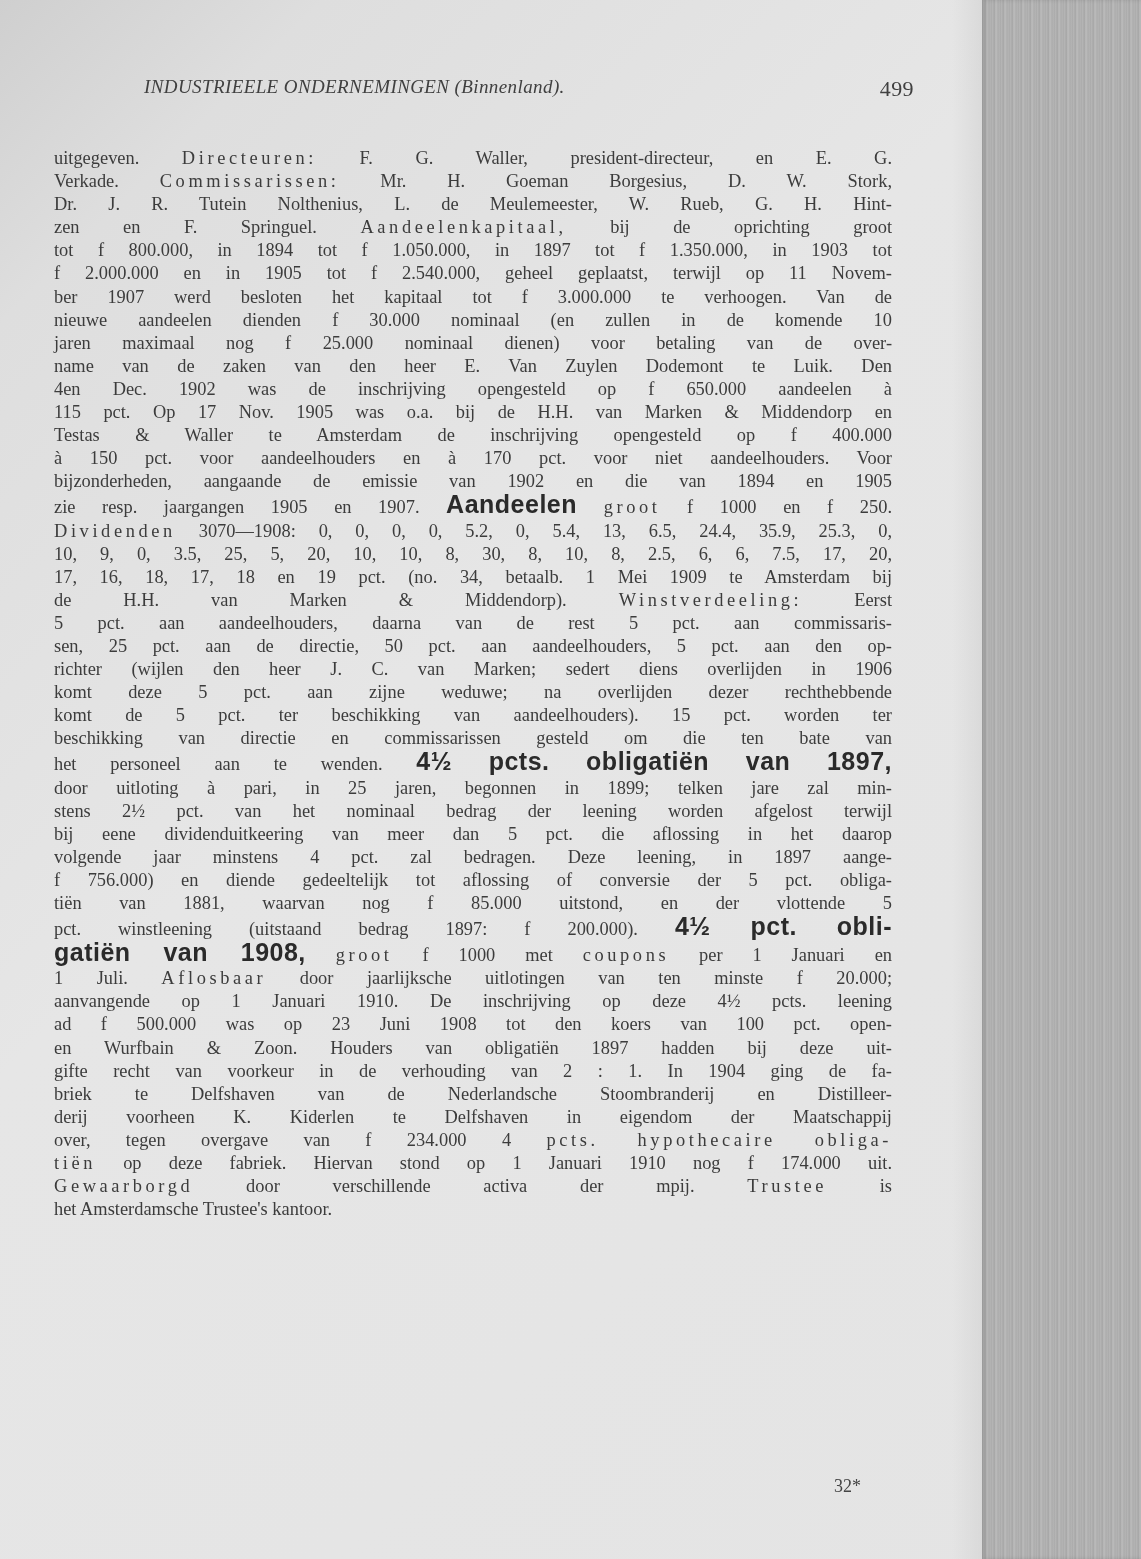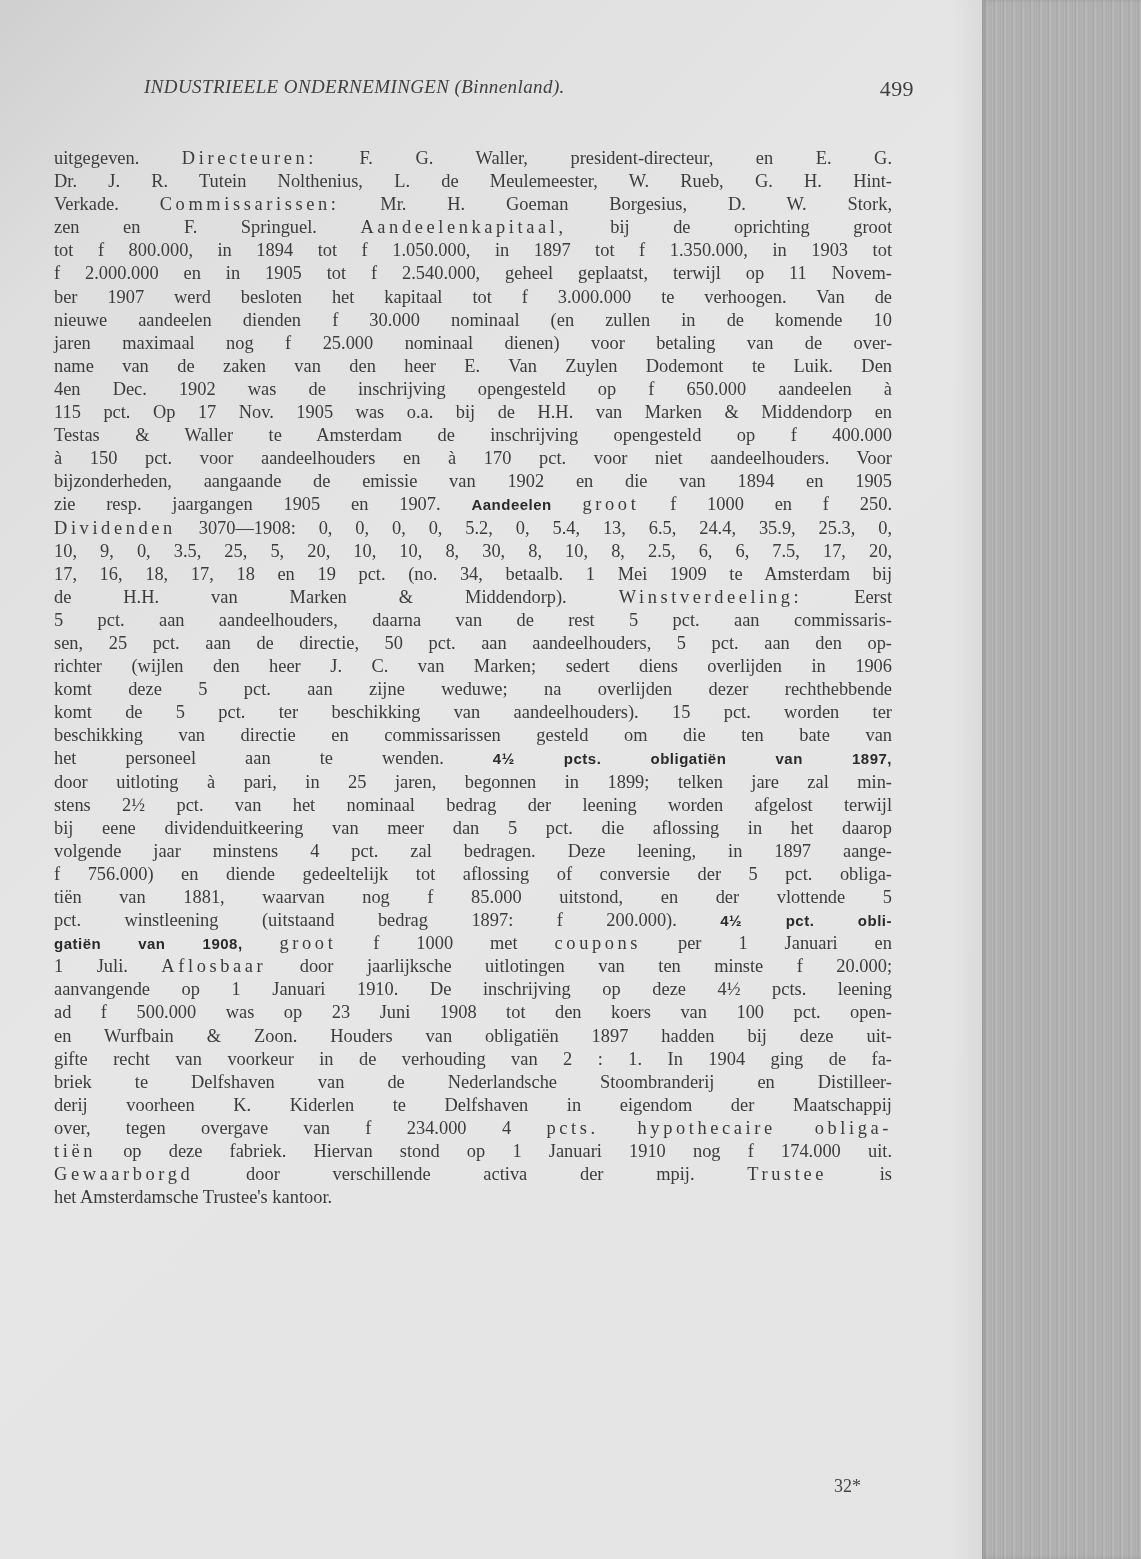--- a/index.html
+++ b/index.html
@@ -25,39 +25,39 @@
   }
   .header .title { position: absolute; left: 0; top: 0; }
   .header .page-no { position: absolute; right: 0; top: 0; font-style: normal; font-size: 22px; }
   .body-text {
     position: absolute; top: 115px; left: 54px; width: 838px;
     font-size: 18.4px; line-height: 23.1px; text-align: justify; color: #3c3c3c; margin-top: 32px;
   }
   .line { display: block; white-space: nowrap; text-align-last: justify; text-align: justify; }
   .line.last { text-align-last: left; }
   .sp { letter-spacing: 3.6px; }
-  .bold { font-family: "Liberation Sans", "DejaVu Sans", sans-serif; font-weight: bold; font-size: 15px; color: #2a2a2a; letter-spacing: 0.5px; }
+  .bold { font-family: "Liberation Sans", "DejaVu Sans", sans-serif; font-weight: bold; font-size: 25px; color: #2a2a2a; letter-spacing: 0.5px; }
   .footer-sig {
     position: absolute; top: 1476px; left: 834px; font-size: 18px; color: #444;
   }
 </style>
 </head>
 <body>
 
 <div class="page-edge"></div>
 
 <div class="header">
   <span class="title">INDUSTRIEELE ONDERNEMINGEN (Binnenland).</span>
   <span class="page-no">499</span>
 </div>
 
 <div class="body-text" id="body-text">
     <span class="line"><span>uitgegeven. </span><span class="sp">Directeuren:</span><span> F. G. Waller, president-directeur, en E. G.</span></span>
+    <span class="line"><span>Verkade. </span><span class="sp">Commissarissen:</span><span> Mr. H. Goeman Borgesius, D. W. Stork,</span></span>
     <span class="line"><span>Dr. J. R. Tutein Nolthenius, L. de Meulemeester, W. Rueb, G. H. Hint-</span></span>
-    <span class="line"><span>Verkade. </span><span class="sp">Commissarissen:</span><span> Mr. H. Goeman Borgesius, D. W. Stork,</span></span>
     <span class="line"><span>zen en F. Springuel. </span><span class="sp">Aandeelenkapitaal,</span><span> bij de oprichting groot</span></span>
     <span class="line"><span>tot f 800.000, in 1894 tot f 1.050.000, in 1897 tot f 1.350.000, in 1903 tot</span></span>
     <span class="line"><span>f 2.000.000 en in 1905 tot f 2.540.000, geheel geplaatst, terwijl op 11 Novem-</span></span>
     <span class="line"><span>ber 1907 werd besloten het kapitaal tot f 3.000.000 te verhoogen. Van de</span></span>
     <span class="line"><span>nieuwe aandeelen dienden f 30.000 nominaal (en zullen in de komende 10</span></span>
     <span class="line"><span>jaren maximaal nog f 25.000 nominaal dienen) voor betaling van de over-</span></span>
     <span class="line"><span>name van de zaken van den heer E. Van Zuylen Dodemont te Luik. Den</span></span>
     <span class="line"><span>4en Dec. 1902 was de inschrijving opengesteld op f 650.000 aandeelen à</span></span>
     <span class="line"><span>115 pct. Op 17 Nov. 1905 was o.a. bij de H.H. van Marken &amp; Middendorp en</span></span>
     <span class="line"><span>Testas &amp; Waller te Amsterdam de inschrijving opengesteld op f 400.000</span></span>

